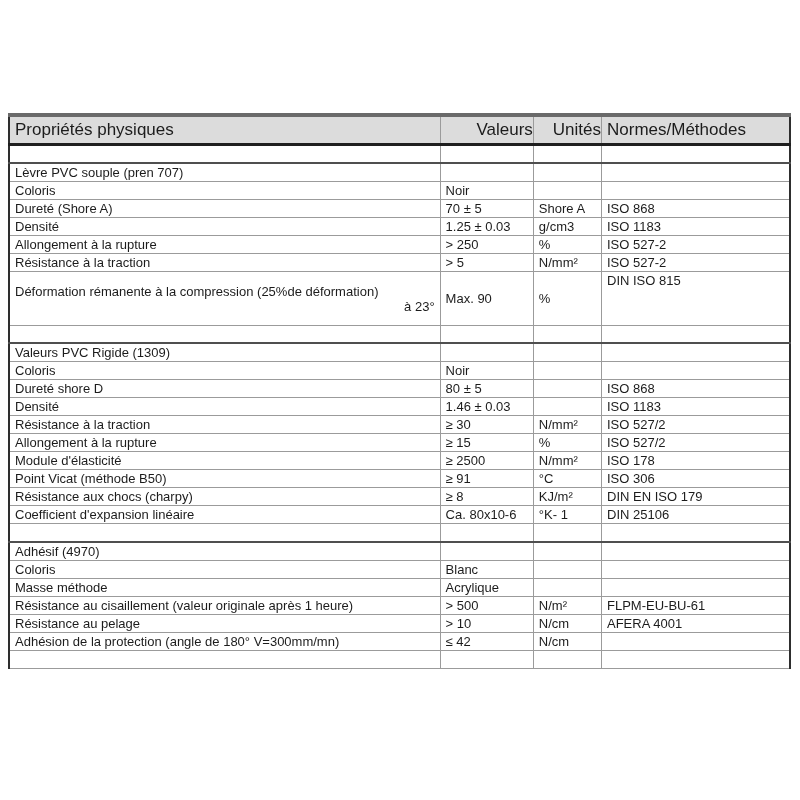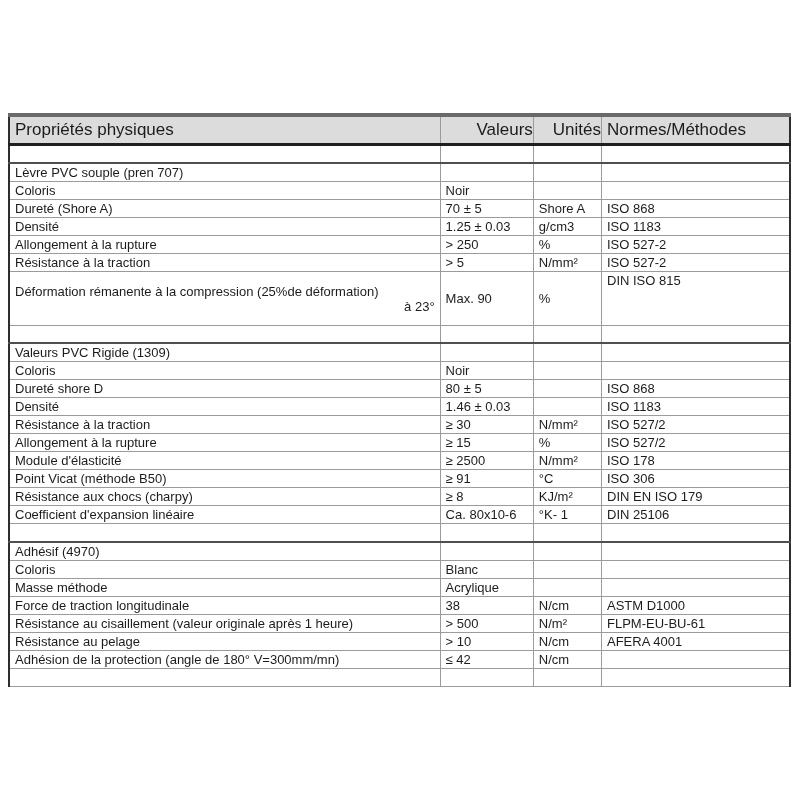--- a/index.html
+++ b/index.html
@@ -191,26 +191,20 @@
           <td></td>
           <td></td>
         </tr>
         <tr class="data-row">
           <td>Masse méthode</td>
           <td>Acrylique</td>
           <td></td>
           <td></td>
         </tr>
         <tr class="data-row">
-          <td>Force de traction longitudinale</td>
-          <td>38</td>
-          <td>N/cm</td>
-          <td>ASTM D1000</td>
-        </tr>
-        <tr class="data-row">
           <td>Résistance au cisaillement (valeur originale après 1 heure)</td>
           <td>&gt; 500</td>
           <td>N/m²</td>
           <td>FLPM-EU-BU-61</td>
         </tr>
         <tr class="data-row">
           <td>Résistance au pelage</td>
           <td>&gt; 10</td>
           <td>N/cm</td>
           <td>AFERA 4001</td>

